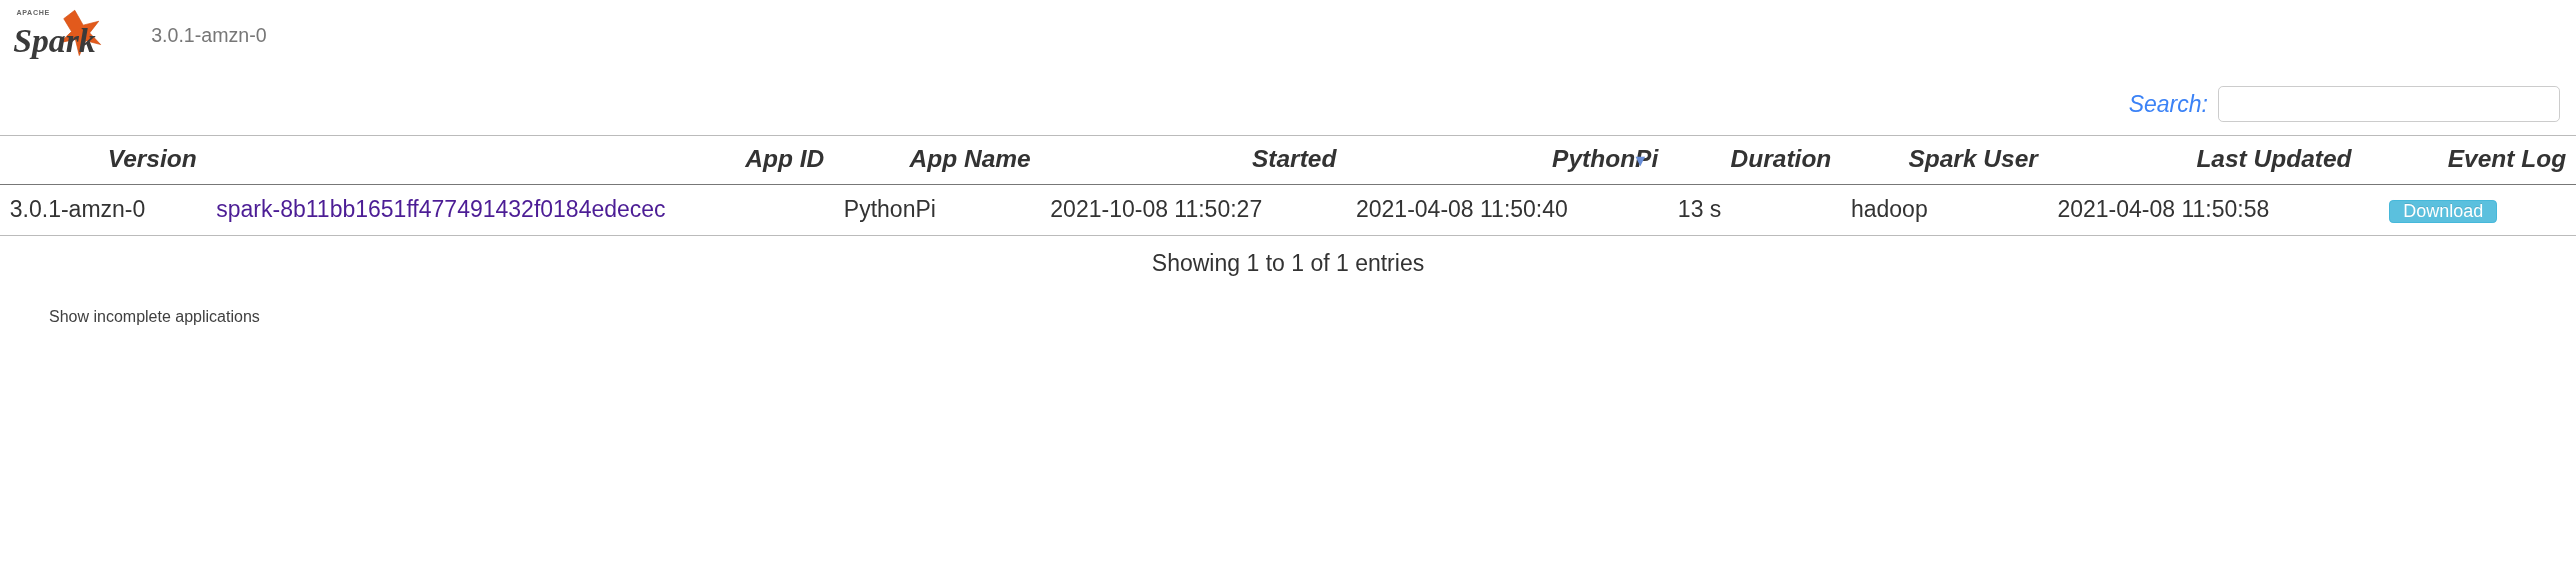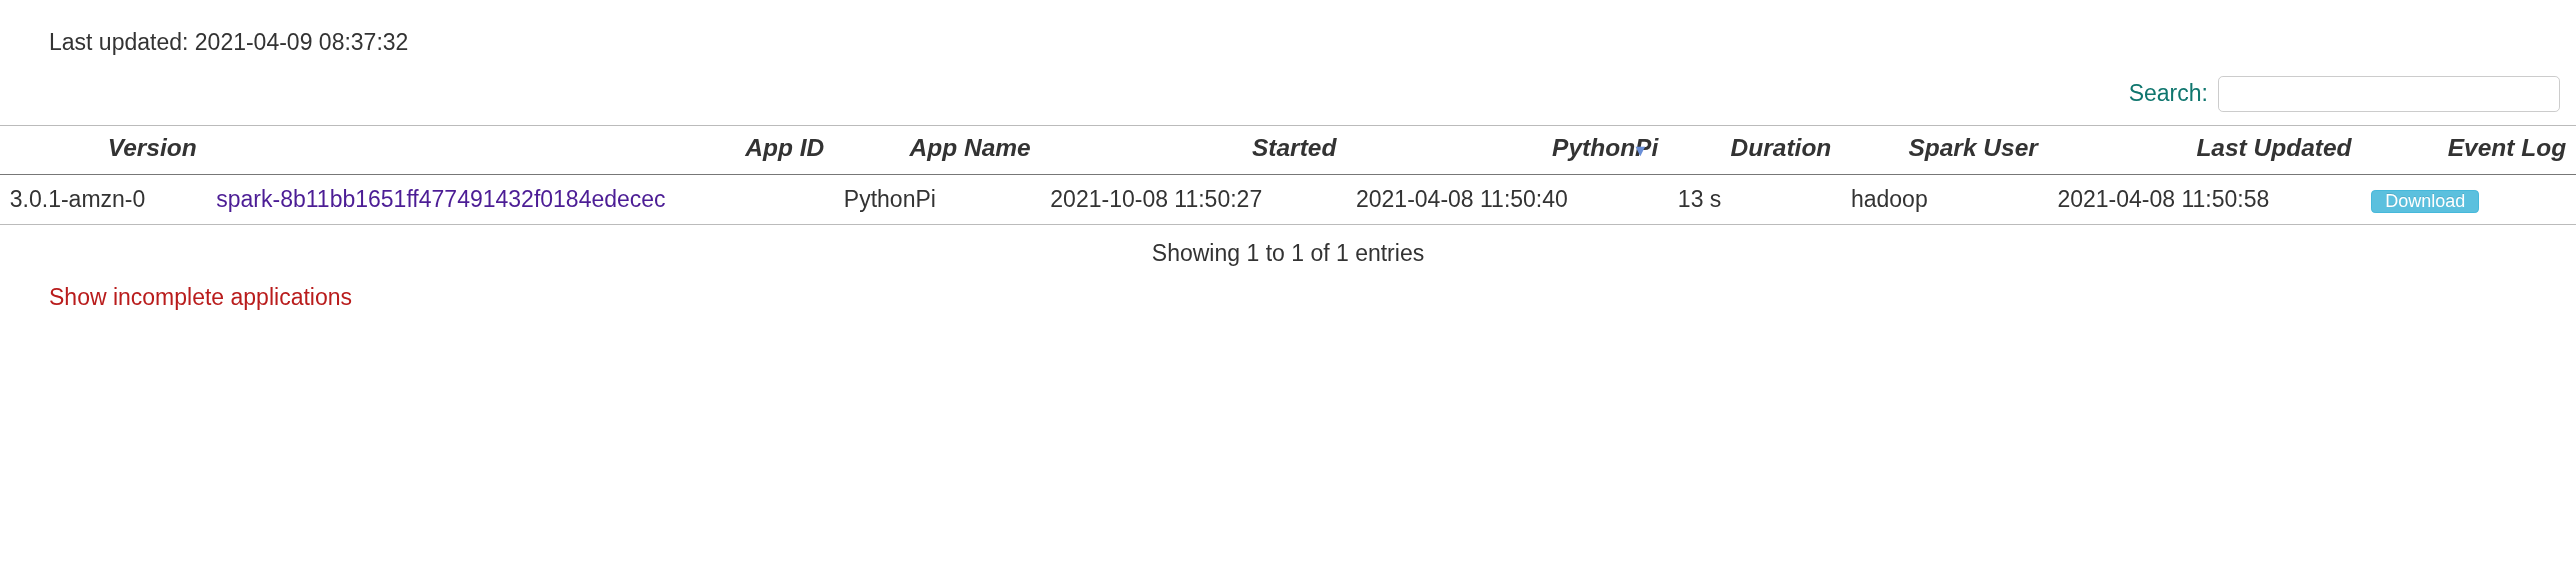--- a/index.html
+++ b/index.html
@@ -51,21 +51,22 @@
     .search-row {
       display: flex;
       justify-content: flex-end;
       align-items: center;
       padding: 0 16.3px 8.2px 0;
       margin-top: 16.3px;
     }
     .search-label {
       font-size: 23px;
       margin-right: 9.8px;
-      color: #0f766e;
+      color: #3b82f6;
+      font-style: italic;
     }
     .search-input {
       width: 342px;
       height: 36px;
       border: 0.8px solid #ccc;
       border-radius: 4.9px;
       padding: 3.3px 8.2px;
       font-size: 21px;
     }
     table.apps {
@@ -106,54 +107,59 @@
     .download-btn {
       display: inline-block;
       background: #5bc0de;
       color: #fff;
       font-size: 18px;
       padding: 0 13px;
       border-radius: 4.1px;
       border: 0.8px solid #46b8da;
       cursor: pointer;
       text-shadow: 0 -0.8px 0 rgba(0,0,0,0.1);
+      margin-left: 18px;
     }
     .footer-info {
       padding: 14.7px 9.8px 4.9px 9.8px;
       font-size: 23px;
       text-align: center;
     }
     .incomplete-link {
       display: block;
-      color: #b91c1c;
-      margin: 12px 0 0 49px;
-      cursor: pointer;
-      font-size: 23px;
+      color: #404040;
+      margin: 26px 0 0 49px;
+      cursor: pointer;
+      font-size: 16px;
     }
     .col-version { width: 204px; }
     .col-appid { width: 620px; }
     .col-appname { width: 204px; }
     .col-started { width: 302px; }
     .col-completed { width: 318px; }
     .col-duration { width: 171px; }
     .col-user { width: 204px; }
     .col-updated { width: 310px; }
     .col-log { width: 212px; }
   </style>
 </head>
 <body>
 
 <div class="header">
+  <div class="logo-area">
+    <svg class="logo-svg" viewBox="0 0 200 88" style="font-size:28px">
+      <text x="5" y="12" font-size="11" fill="#666" font-weight="600" letter-spacing="1">APACHE</text>
+      <path d="M 95 5 L 108 28 L 132 22 L 118 40 L 135 58 L 112 52 L 102 75 L 96 50 L 72 55 L 90 38 L 78 18 Z" fill="#e25a1c" stroke="#d14a0c" stroke-width="1"></path>
+      <text x="0" y="70" font-size="52" font-style="italic" font-weight="700" fill="#3a3a3a" font-family="Georgia, serif">Spark</text>
+    </svg>
+    <span class="version-text">3.0.1-amzn-0</span>
+  </div>
 </div>
 
 <div class="info-block">
-  <p class="info-line">
-    <span>Last updated:</span>
-    <span>2021-04-09 08:37:32</span>
-  </p>
 </div>
 
 <div class="search-row">
   <span class="search-label">Search:</span>
   <input class="search-input" type="text" value="" style="">
 </div>
 
 <table class="apps">
   <thead>
     <tr>

